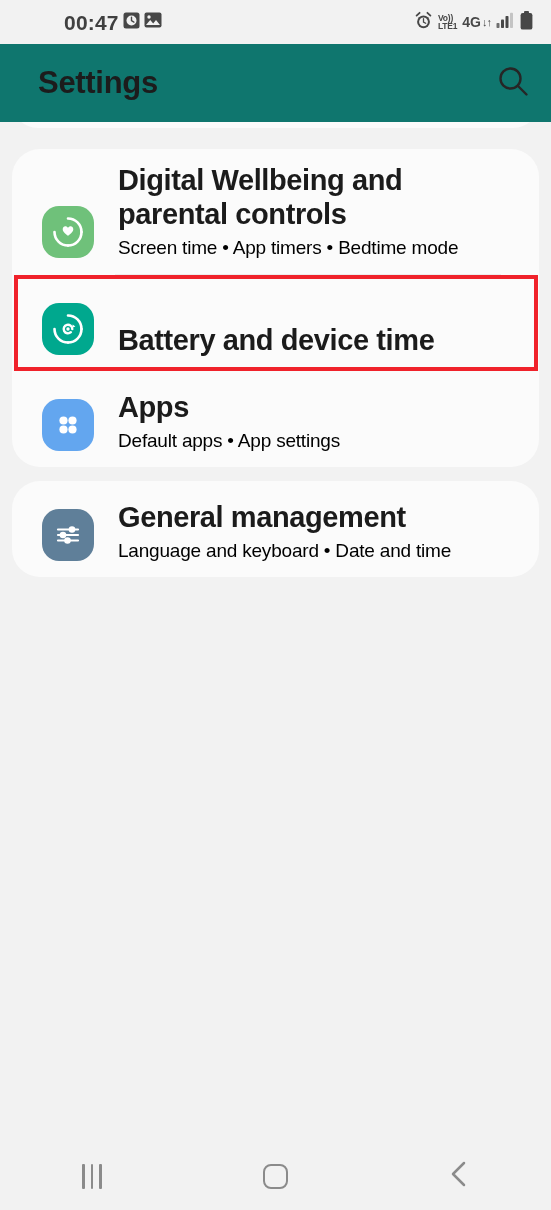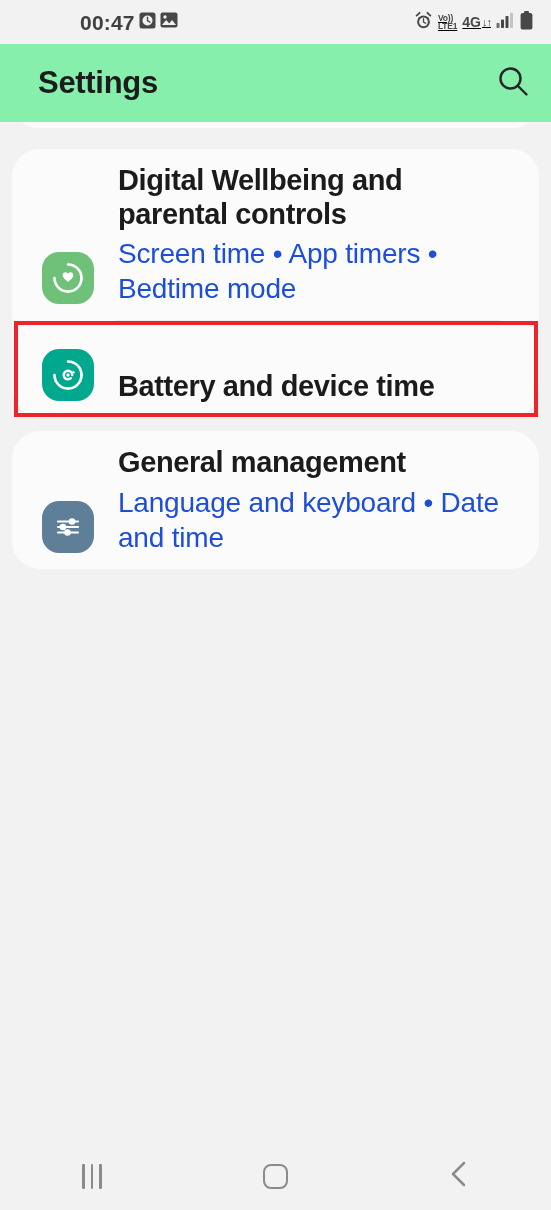--- a/index.html
+++ b/index.html
@@ -24,34 +24,33 @@
     display: flex;
     align-items: center;
     justify-content: space-between;
     padding: 0 18px 0 0;
     background: #f2f2f2;
   }
   .sb-left {
     display: flex;
     align-items: center;
     gap: 4px;
-    padding-left: 80px;
+    padding-left: 64px;
   }
   .sb-clock {
     font-size: 21px;
     font-weight: 600;
     color: #404040;
     letter-spacing: 0.2px;
     line-height: 1;
   }
   .sb-right {
     display: flex;
     align-items: center;
     gap: 5px;
-    text-decoration: underline;
   }
   .sb-icon { display: block; }
   .volte-block {
     display: flex;
     flex-direction: column;
     justify-content: center;
     line-height: 1;
     color: #474747;
     font-size: 8.5px;
     font-weight: 700;
@@ -79,21 +78,21 @@
     letter-spacing: -1px;
   }
 
   
   .header {
     height: 78px;
     display: flex;
     align-items: center;
     justify-content: space-between;
     padding: 0 16px 0 38px;
-    background: #86efac;
+    background: #0f766e;
   }
   .header-title {
     font-size: 31px;
     font-weight: 700;
     color: #1c1c1c;
     letter-spacing: -0.3px;
   }
   .search-btn {
     width: 44px;
     height: 44px;
@@ -153,22 +152,22 @@
   }
   .row-text { flex: 1; min-width: 0; padding-right: 4px; }
   .row-title {
     font-size: 29px;
     font-weight: 700;
     color: #1b1b1b;
     line-height: 1.18;
     letter-spacing: -0.4px;
   }
   .row-sub {
-    font-size: 28px;
-    color: #1d4ed8;
+    font-size: 19px;
+    color: #000000;
     line-height: 1.25;
     margin-top: 5px;
     letter-spacing: -0.2px;
   }
   .divider {
     height: 1px;
     background: #ececec;
     margin-left: 103px;
     margin-right: 38px;
   }
@@ -339,20 +338,36 @@
               <circle cx="18" cy="18" r="1.7" fill="#fff"></circle>
             </svg>
           </div>
         </div>
         <div class="row-text">
           <div class="row-title">Battery and device time</div>
         </div>
       </div>
     </div>
 
+    <div class="row">
+      <div class="row-icon">
+        <div class="squircle" style="background:#63a6ef">
+          <svg width="32" height="32" viewBox="0 0 32 32">
+            <circle cx="11.5" cy="11.5" r="4.1" fill="#fff"></circle>
+            <circle cx="20.5" cy="11.5" r="4.1" fill="#fff"></circle>
+            <circle cx="11.5" cy="20.5" r="4.1" fill="#fff"></circle>
+            <circle cx="20.5" cy="20.5" r="4.1" fill="#fff"></circle>
+          </svg>
+        </div>
+      </div>
+      <div class="row-text">
+        <div class="row-title">Apps</div>
+        <div class="row-sub">Default apps  •  App settings</div>
+      </div>
+    </div>
 
   </div>
 
   <div class="card">
     <div class="row">
       <div class="row-icon">
         <div class="squircle" style="background:#5f7f99">
           <svg width="34" height="34" viewBox="0 0 34 34">
             <path d="M7 11.5h20M7 17h20M7 22.5h20" stroke="#fff" stroke-width="2.2" stroke-linecap="round"></path>
             <circle cx="21" cy="11.5" r="3.3" fill="#fff"></circle>

